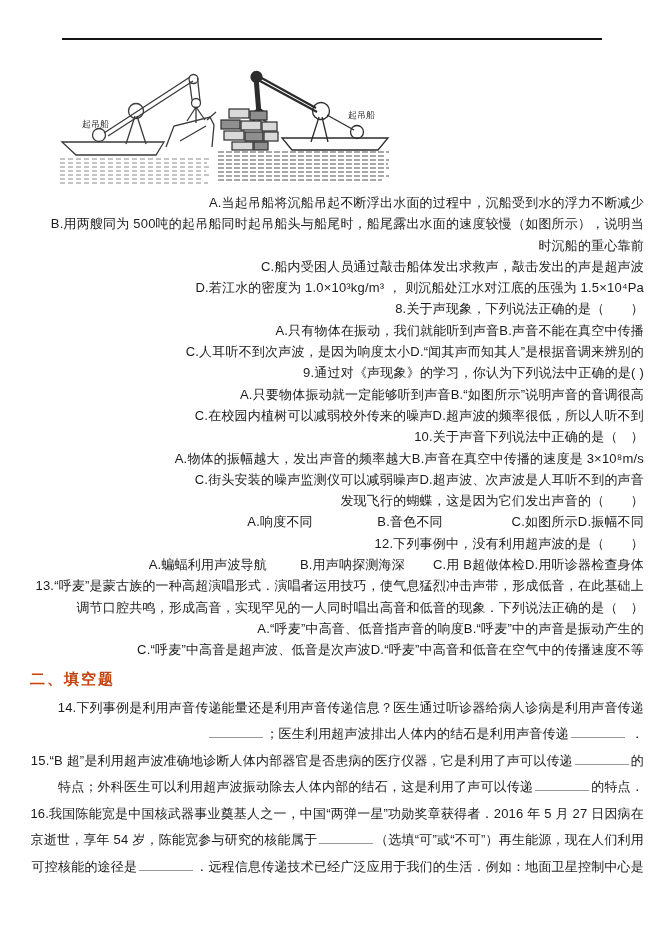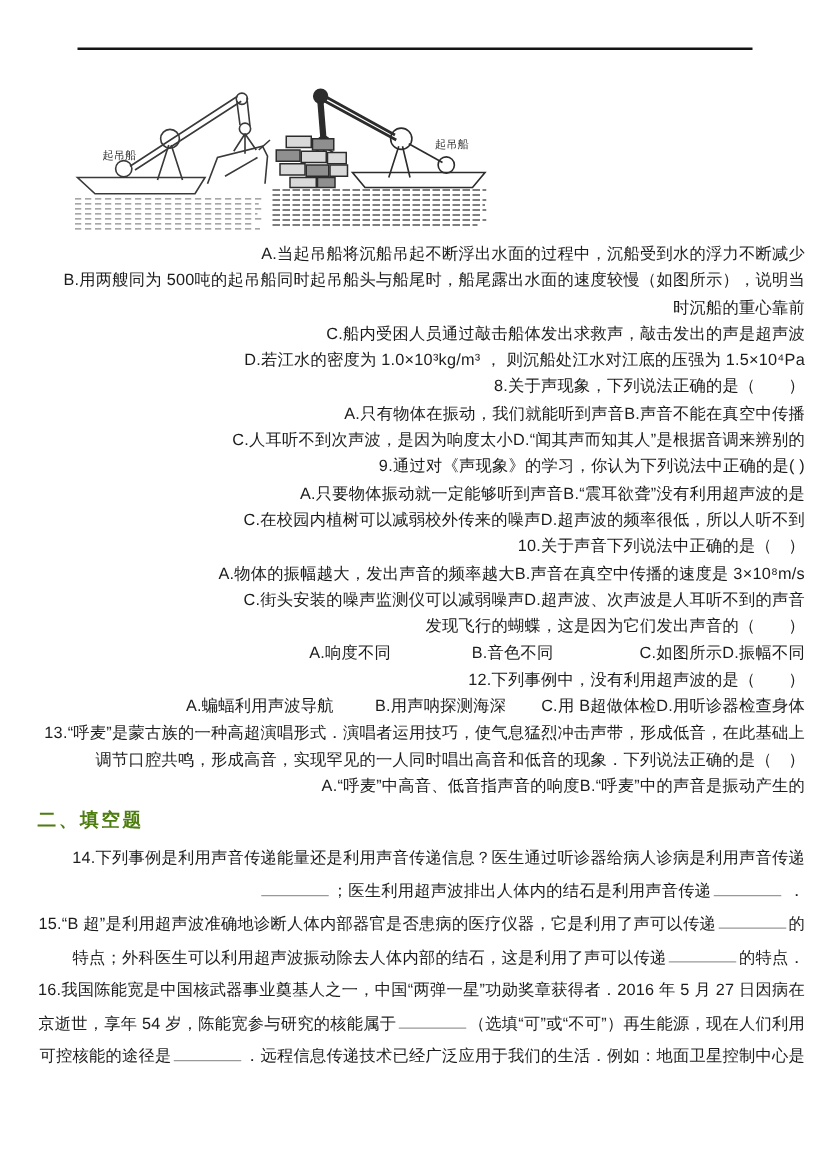--- a/index.html
+++ b/index.html
@@ -24,21 +24,21 @@
   .opt{padding-left:10px;}
   .c1{display:inline-block;width:273px;}
   .w11a{display:inline-block;width:165px;}
   .w11b{display:inline-block;width:130px;}
   .w11c{display:inline-block;width:135px;}
   .w12a{display:inline-block;width:152px;}
   .w12b{display:inline-block;width:138px;}
   .w12c{display:inline-block;width:120px;}
   .sec-heading{
     font-size:15px;font-weight:bold;letter-spacing:2px;
-    margin-top:7px;margin-bottom:5px;line-height:22px;color:#4d7c0f;
+    margin-top:7px;margin-bottom:5px;line-height:22px;color:#c2410c;
   }
   .fill .line{line-height:26.5px;}
   .indent25{padding-left:25px;}
   .blank{
     display:inline-block;width:54px;height:13px;
     border-bottom:1.6px solid #999999;
     margin:0 2px;vertical-align:baseline;
   }
   svg text{font-family:"Liberation Sans","DejaVu Sans",sans-serif;}
 </style>
@@ -125,21 +125,21 @@
     <div class="line">8.关于声现象，下列说法正确的是（　　）</div>
     <div class="line opt">
       <span class="c1">A.只有物体在振动，我们就能听到声音</span><span>B.声音不能在真空中传播</span>
     </div>
     <div class="line opt">
       <span class="c1">C.人耳听不到次声波，是因为响度太小</span><span>D.“闻其声而知其人”是根据音调来辨别的</span>
     </div>
 
     <div class="line">9.通过对《声现象》的学习，你认为下列说法中正确的是( )</div>
     <div class="line opt">
-      <span class="c1">A.只要物体振动就一定能够听到声音</span><span>B.“震耳欲聋”没有利用超声波的是</span>
+      <span class="c1">A.只要物体振动就一定能够听到声音</span><span>B.“如图所示”说明声音的音调很高</span>
     </div>
     <div class="line opt">
       <span class="c1">C.在校园内植树可以减弱校外传来的噪声</span><span>D.超声波的频率很低，所以人听不到</span>
     </div>
 
     <div class="line">10.关于声音下列说法中正确的是（　）</div>
     <div class="line opt">
       <span class="c1">A.物体的振幅越大，发出声音的频率越大</span><span>B.声音在真空中传播的速度是 3×10⁸m/s</span>
     </div>
     <div class="line opt">
@@ -153,20 +153,23 @@
 
     <div class="line">12.下列事例中，没有利用超声波的是（　　）</div>
     <div class="line opt">
       <span class="w12a">A.蝙蝠利用声波导航</span><span class="w12b">B.用声呐探测海深</span><span class="w12c">C.用 B超做体检</span><span>D.用听诊器检查身体</span>
     </div>
 
     <div class="line">13.“呼麦”是蒙古族的一种高超演唱形式．演唱者运用技巧，使气息猛烈冲击声带，形成低音，在此基础上</div>
     <div class="line">调节口腔共鸣，形成高音，实现罕见的一人同时唱出高音和低音的现象．下列说法正确的是（　）</div>
     <div class="line opt">
       <span class="c1">A.“呼麦”中高音、低音指声音的响度</span><span>B.“呼麦”中的声音是振动产生的</span>
+    </div>
+    <div class="line opt">
+      <span class="c1">C.“呼麦”中高音是超声波、低音是次声波</span><span>D.“呼麦”中高音和低音在空气中的传播速度不等</span>
     </div>
 
     <div class="sec-heading">二、填空题</div>
 
     <div class="fill">
 
       <div class="line">14.下列事例是利用声音传递能量还是利用声音传递信息？医生通过听诊器给病人诊病是利用声音传递</div>
       <div class="line indent25">
         <span class="blank"></span><span>；医生利用超声波排出人体内的结石是利用声音传递</span><span class="blank"></span> <span>．</span>
       </div>

